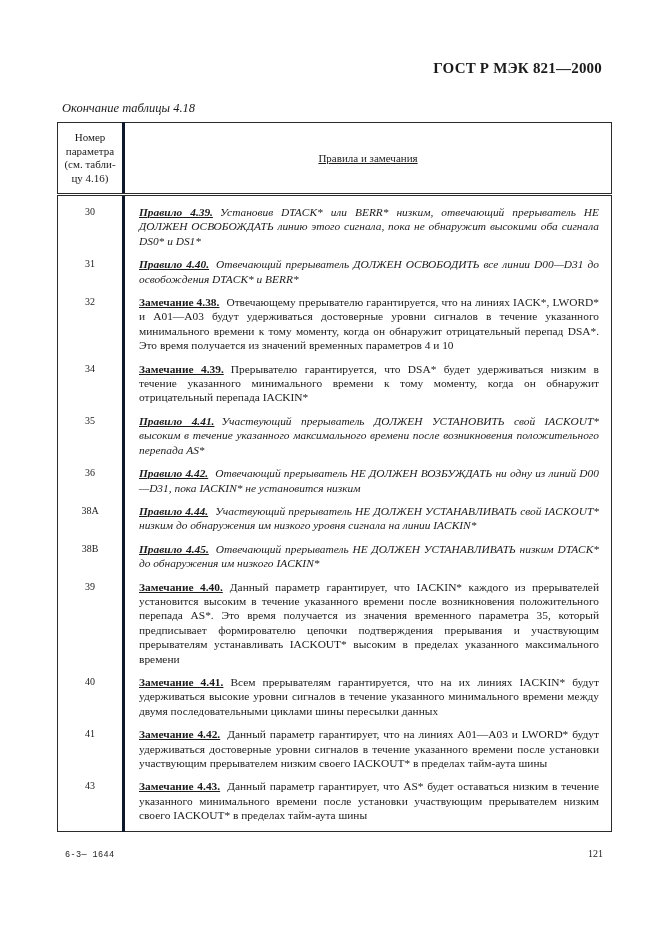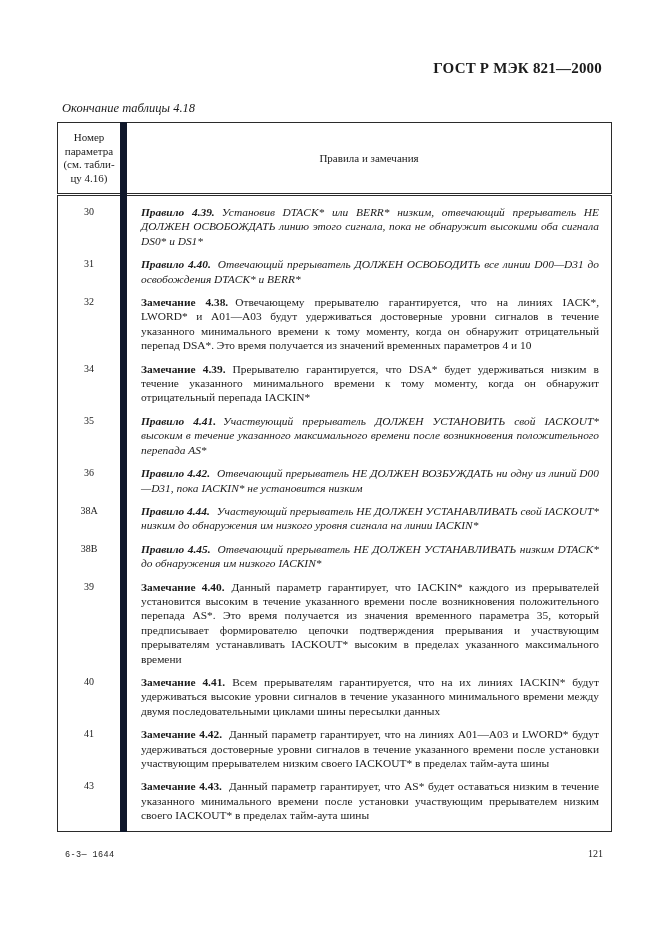--- a/index.html
+++ b/index.html
@@ -36,40 +36,40 @@
     border: 1.4px solid #2b2b2b;
   }
   .gtable th, .gtable td { vertical-align: top; }
   .gtable th {
     font-weight: normal;
     font-size: 11px;
     border-bottom: 3px double #2b2b2b;
   }
   th.c1, td.c1 {
     width: 66px;
-    border-right: 7px solid #0f172a;
+    border-right: 3px solid #0f172a;
     text-align: center;
     margin-left: 12px;
   }
   th.c1 {
     white-space: pre-line;
     line-height: 13.5px;
     padding: 8px 2px;
   }
-  th.c2 { text-align: center; vertical-align: middle; }
+  th.c2 { text-align: center; vertical-align: middle; text-decoration: underline; }
   td.c1 { font-size: 10px; padding-top: 10px; text-align: center; }
   td.c2 {
     font-size: 11.4px;
     line-height: 14.4px;
     text-align: justify;
     padding: 9px 12px 0 14px;
   }
   .gtable tbody tr:last-child td { padding-bottom: 8px; }
   .rule { font-style: italic; }
-  .lead { font-weight: bold; margin-right: 7px; }
+  .lead { font-weight: bold; margin-right: 7px; text-decoration: underline; }
 
   .footer {
     margin-top: 16px;
     display: flex;
     justify-content: space-between;
     align-items: baseline;
   }
   .sig { font-size: 8.5px; margin-left: 8px; letter-spacing: 0.4px; font-family: Liberation Mono, monospace; }
   .pageno { font-size: 10px; padding-right: 9px; }
 </style>

